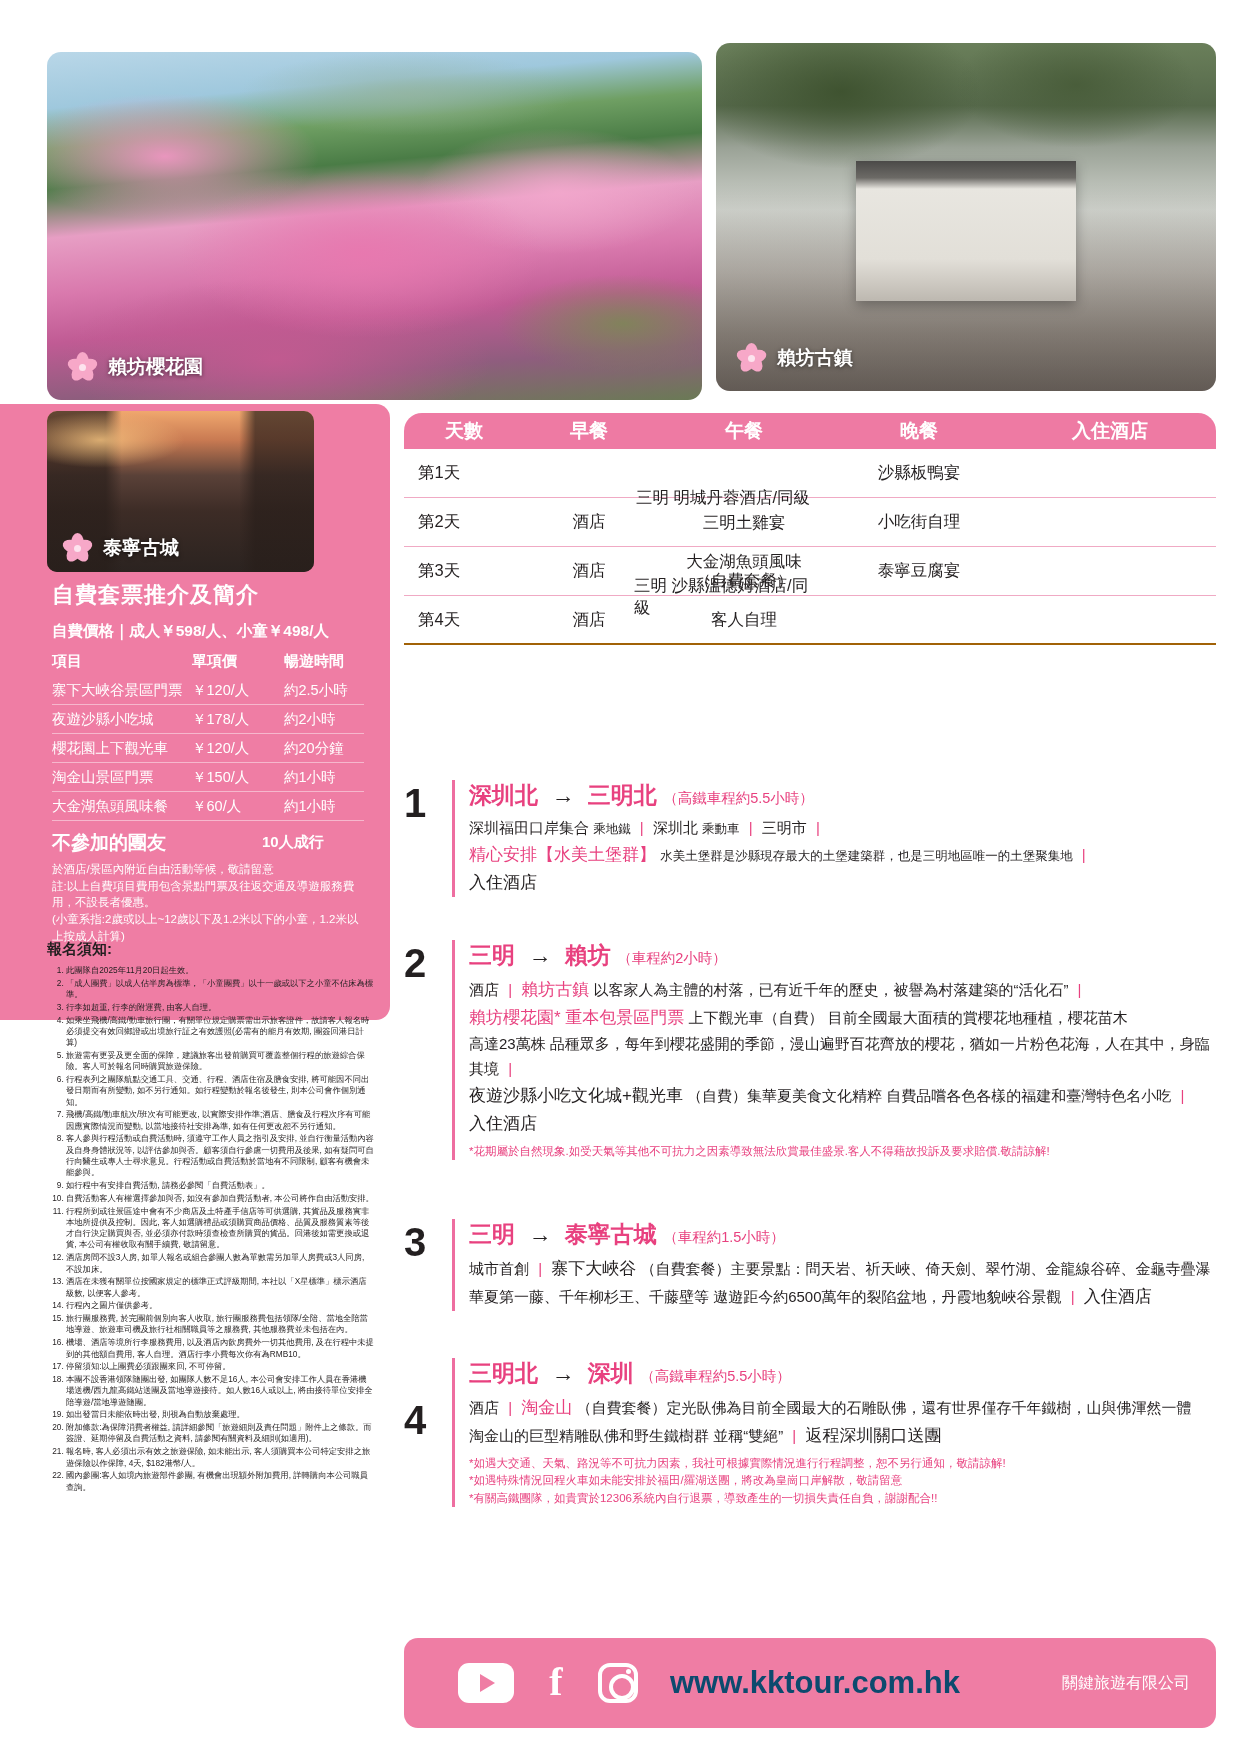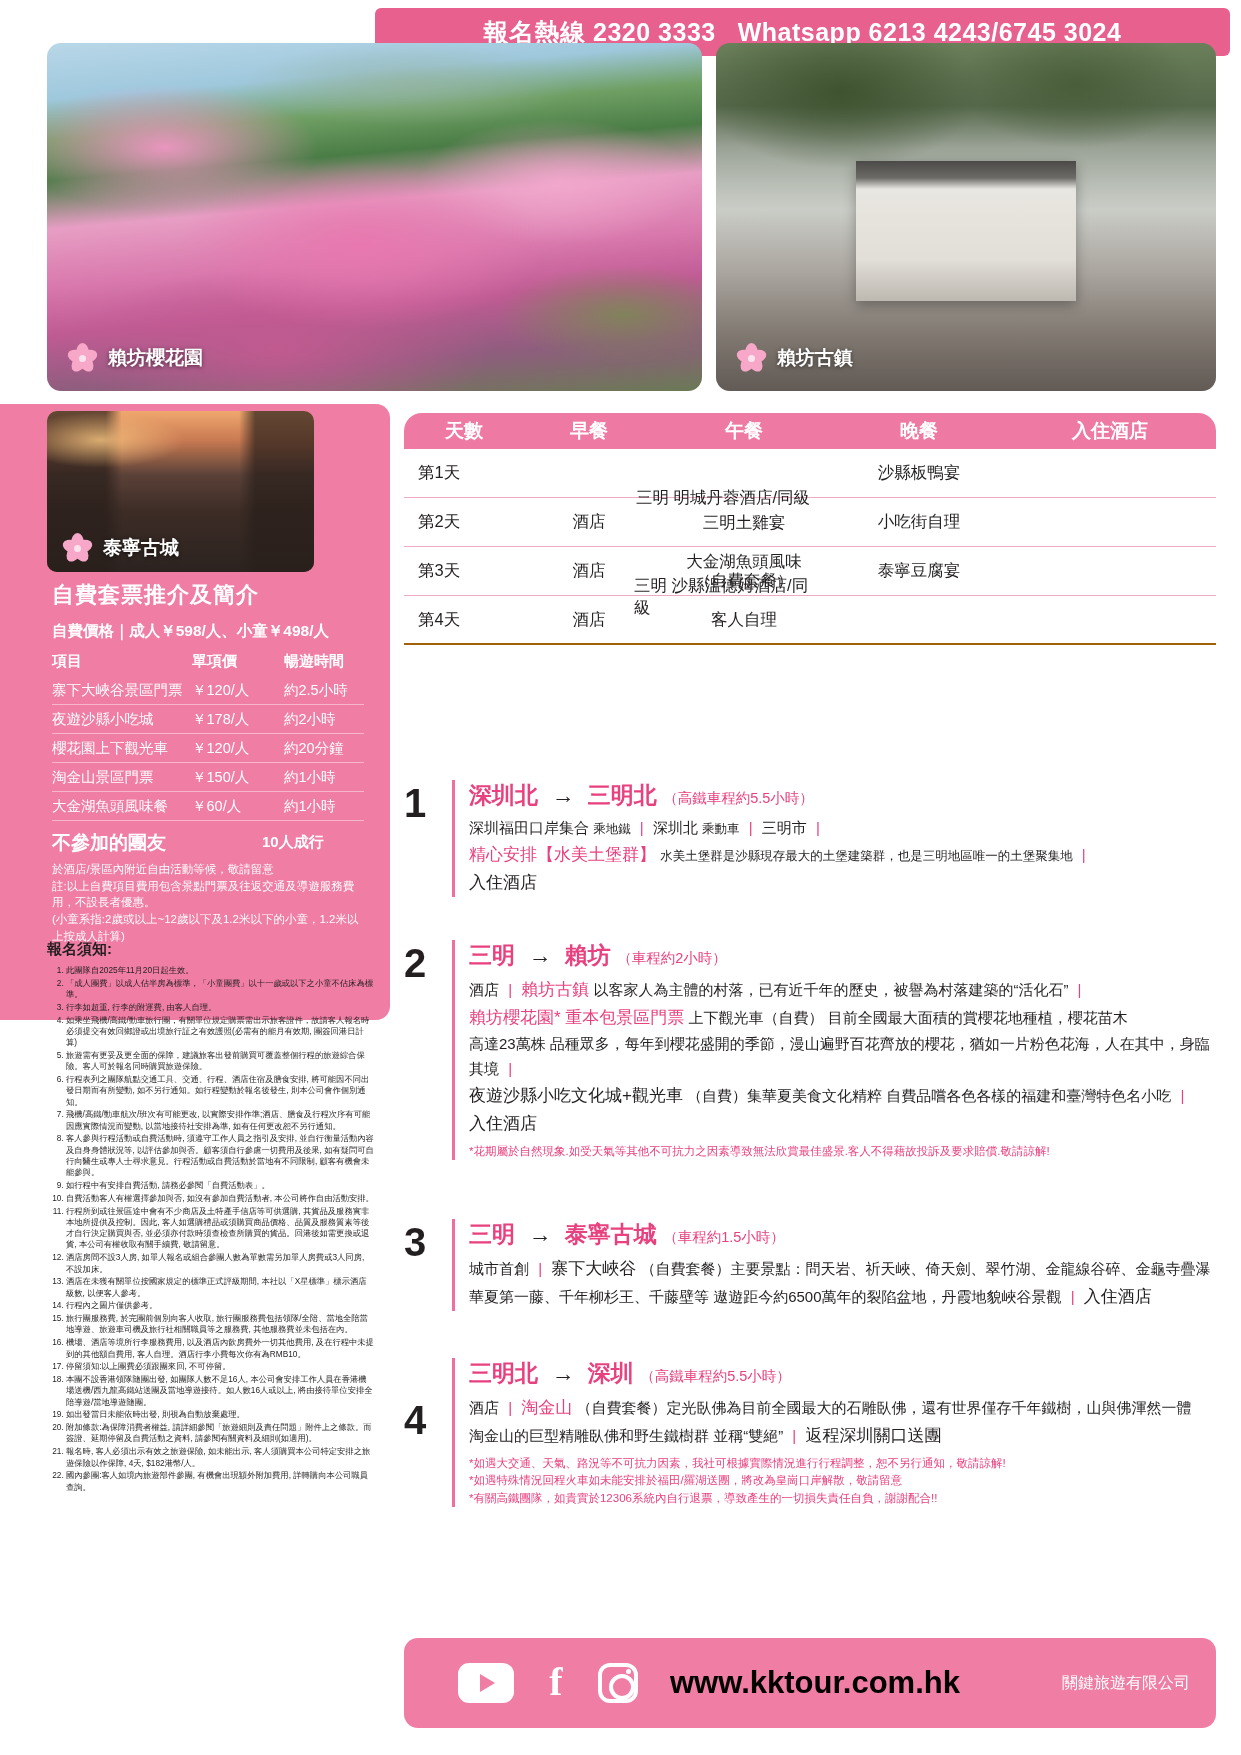--- a/index.html
+++ b/index.html
@@ -20,21 +20,21 @@
     background:#e8608e;
     border-radius:6px;
     display:flex; align-items:center; justify-content:center;
     color:#fff; font-weight:bold; font-size:25px; letter-spacing:.5px;
     white-space:nowrap;
   }
   .hdr-bar .wa { margin-left:22px; }
 
   
   .hero-left {
-    position:absolute; left:47px; top:43px; width:655px; height:348px;
+    position:absolute; left:47px; top:52px; width:655px; height:348px;
     border-radius:14px; overflow:hidden;
     background:linear-gradient(175deg,#b9d7e8 0%,#9fc8dd 14%,#6f9f63 24%,#4a7c46 34%,#e79ec4 46%,#d979ad 60%,#c05b94 72%,#8f5d7e 86%,#6a7a55 100%);
   }
   .hero-left::before{
     content:""; position:absolute; inset:0;
     background:
       radial-gradient(ellipse 220px 90px at 18% 30%, rgba(240,150,195,.95), transparent 70%),
       radial-gradient(ellipse 260px 120px at 48% 58%, rgba(232,120,175,.95), transparent 70%),
       radial-gradient(ellipse 200px 90px at 78% 40%, rgba(243,168,205,.85), transparent 70%),
       radial-gradient(ellipse 300px 110px at 35% 88%, rgba(196,90,145,.9), transparent 72%),
@@ -173,32 +173,28 @@
     position:absolute; left:404px; top:1638px; width:812px; height:90px;
     background:#ef7da4; border-radius:14px;
     display:flex; align-items:center; padding-left:54px; gap:22px;
   }
   .yt { width:56px; height:40px; background:#fff; border-radius:11px; position:relative;}
   .yt::after{content:"";position:absolute;left:22px;top:11px;border-left:15px solid #ef7da4;border-top:9px solid transparent;border-bottom:9px solid transparent;}
   .fb { width:40px; height:40px; color:#fff; font-size:40px; font-weight:bold; font-family:"Liberation Serif",serif; line-height:38px; text-align:center;}
   .ig { width:40px; height:40px; border:4px solid #fff; border-radius:12px; position:relative;}
   .ig::after{content:"";position:absolute;left:7px;top:7px;width:18px;height:18px;border:4px solid #fff;border-radius:50%;}
   .ig::before{content:"";position:absolute;right:3px;top:2px;width:5px;height:5px;border-radius:50%;background:#fff;}
-  .site { color:#000000; font-size:31px; font-weight:bold; margin-left:10px; }
+  .site { color:#0c4a6e; font-size:31px; font-weight:bold; margin-left:10px; }
   .company { color:#fff; font-size:16px; margin-left:auto; margin-right:26px; }
 </style>
 </head>
 <body>
 
 <div class="page">
 
-  <div class="hdr-bar">
-    <span>報名熱線 2320 3333</span>
-    <span class="wa">Whatsapp 6213 4243/6745 3024</span>
-  </div>
 
   <div class="hero-left">
     <div class="photo-cap">
       <span class="sakura">
           <span></span>
           <span></span>
           <span></span>
           <span></span>
           <span></span>
         </span>

